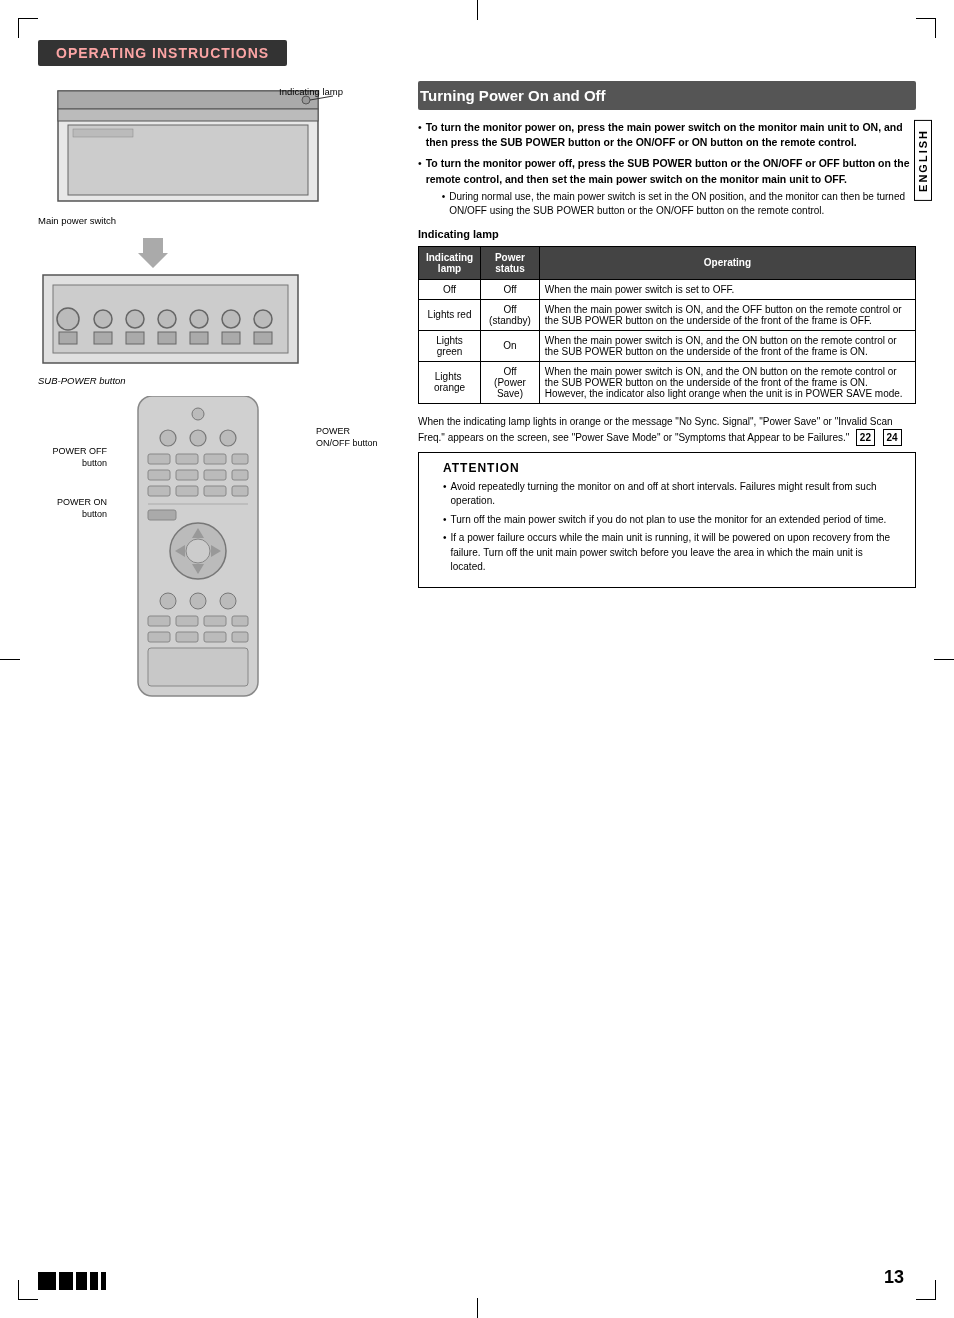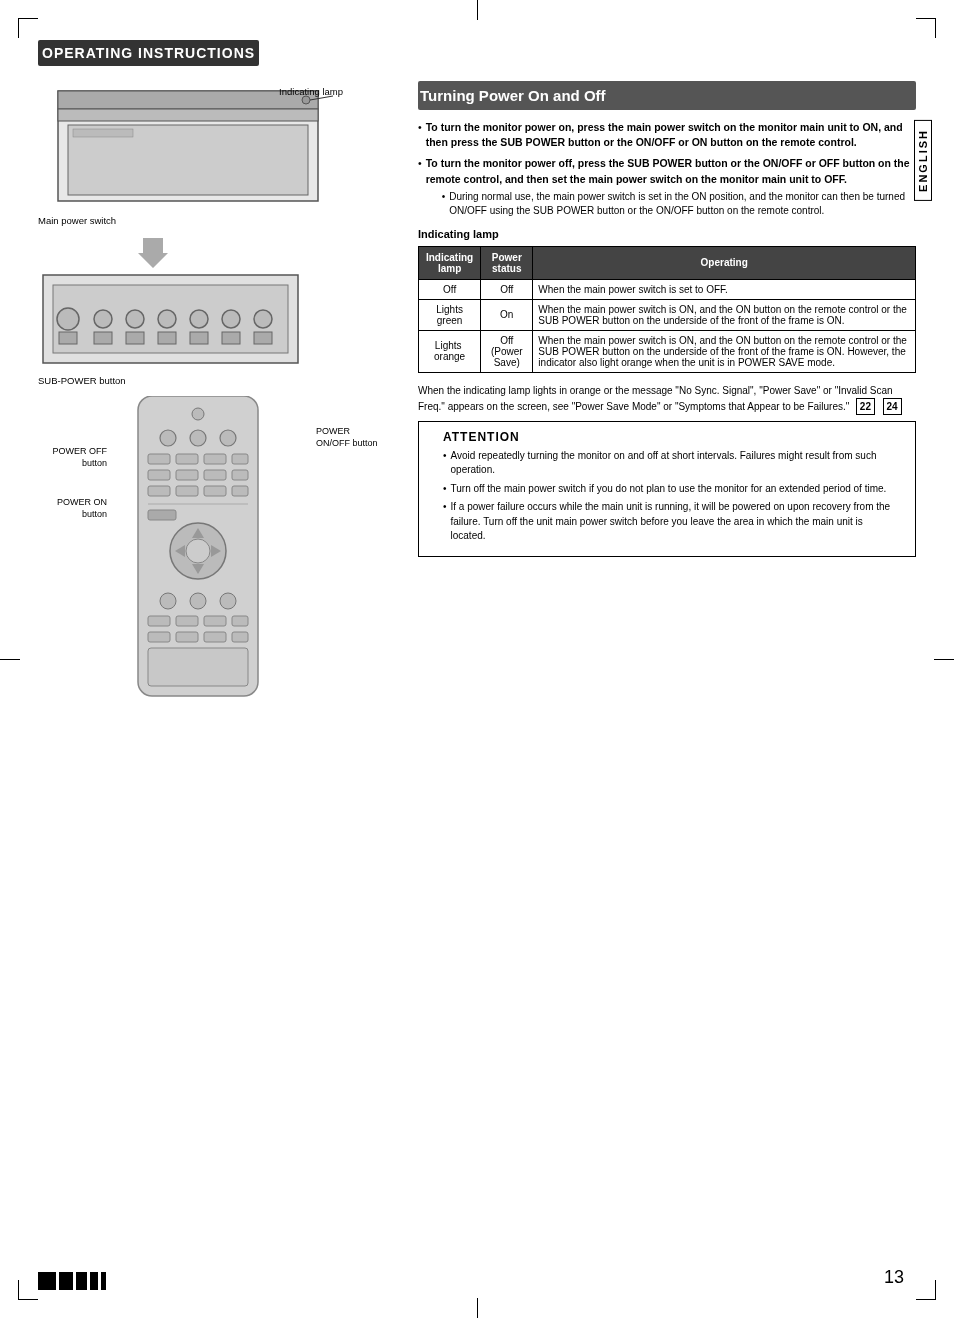--- a/index.html
+++ b/index.html
@@ -34,21 +34,21 @@
     .crosshair-bottom { width: 1px; height: 20px; bottom: 0; left: 50%; }
     .crosshair-left { height: 1px; width: 20px; left: 0; top: 50%; }
     .crosshair-right { height: 1px; width: 20px; right: 0; top: 50%; }
 
     
     .page-number {
       position: absolute;
       bottom: 30px;
       right: 50px;
       font-size: 18px;
-      font-weight: normal;
+      font-weight: bold;
     }
 
     
     .english-sidebar {
       position: absolute;
       right: 22px;
       top: 120px;
       width: 18px;
       writing-mode: vertical-rl;
       transform: rotate(180deg);
@@ -67,24 +67,24 @@
       top: 40px;
       left: 38px;
       right: 38px;
       bottom: 40px;
     }
 
     
     .op-instructions-header {
       display: inline-block;
       background: #333;
-      color: #ffffff;
+      color: #fca5a5;
       font-size: 14px;
       font-weight: bold;
-      padding: 5px 4px;
+      padding: 5px 18px;
       letter-spacing: 1px;
       margin-bottom: 10px;
       border-radius: 2px;
     }
 
     
     .two-col {
       display: flex;
       gap: 20px;
       margin-top: 5px;
@@ -286,21 +286,21 @@
         
         <div class="diagram-label">Main power switch</div>
       </div>
 
       <div style="margin: 4px 0 0 100px;">
         <svg width="30" height="30">
           <polygon points="5,0 25,0 25,15 30,15 15,30 0,15 5,15" fill="#aaa"></polygon>
         </svg>
       </div>
 
-      <div style="position:relative;margin-bottom:4px;">
+      <div style="position:relative;margin-bottom:4px;font-style:italic;">
         <svg width="290" height="100">
           <rect x="5" y="5" width="255" height="88" fill="#e0e0e0" stroke="#555" stroke-width="1.5"></rect>
           <rect x="15" y="15" width="235" height="68" fill="#ccc" stroke="#777" stroke-width="1"></rect>
 
           <circle cx="30" cy="49" r="11" fill="#bbb" stroke="#666" stroke-width="1.5"></circle>
           <circle cx="65" cy="49" r="9" fill="#bbb" stroke="#666" stroke-width="1.5"></circle>
           <circle cx="97" cy="49" r="9" fill="#bbb" stroke="#666" stroke-width="1.5"></circle>
           <circle cx="129" cy="49" r="9" fill="#bbb" stroke="#666" stroke-width="1.5"></circle>
           <circle cx="161" cy="49" r="9" fill="#bbb" stroke="#666" stroke-width="1.5"></circle>
           <circle cx="193" cy="49" r="9" fill="#bbb" stroke="#666" stroke-width="1.5"></circle>
@@ -418,20 +418,25 @@
             <th>Operating</th>
           </tr>
         </thead>
         <tbody>
           <tr>
             <td class="center">Off</td>
             <td class="center">Off</td>
             <td>When the main power switch is set to OFF.</td>
           </tr>
           <tr>
+            <td class="center">Lights red</td>
+            <td class="center">Off<br>(standby)</td>
+            <td>When the main power switch is ON, and the OFF button on the remote control or the SUB POWER button on the underside of the front of the frame is OFF.</td>
+          </tr>
+          <tr>
             <td class="center">Lights green</td>
             <td class="center">On</td>
             <td>When the main power switch is ON, and the ON button on the remote control or the SUB POWER button on the underside of the front of the frame is ON.</td>
           </tr>
           <tr>
             <td class="center">Lights&nbsp; orange</td>
             <td class="center">Off<br>(Power Save)</td>
             <td>When the main power switch is ON, and the ON button on the remote control or the SUB POWER button on the underside of the front of the frame is ON. However, the indicator also light orange when the unit is in POWER SAVE mode.</td>
           </tr>
         </tbody>

